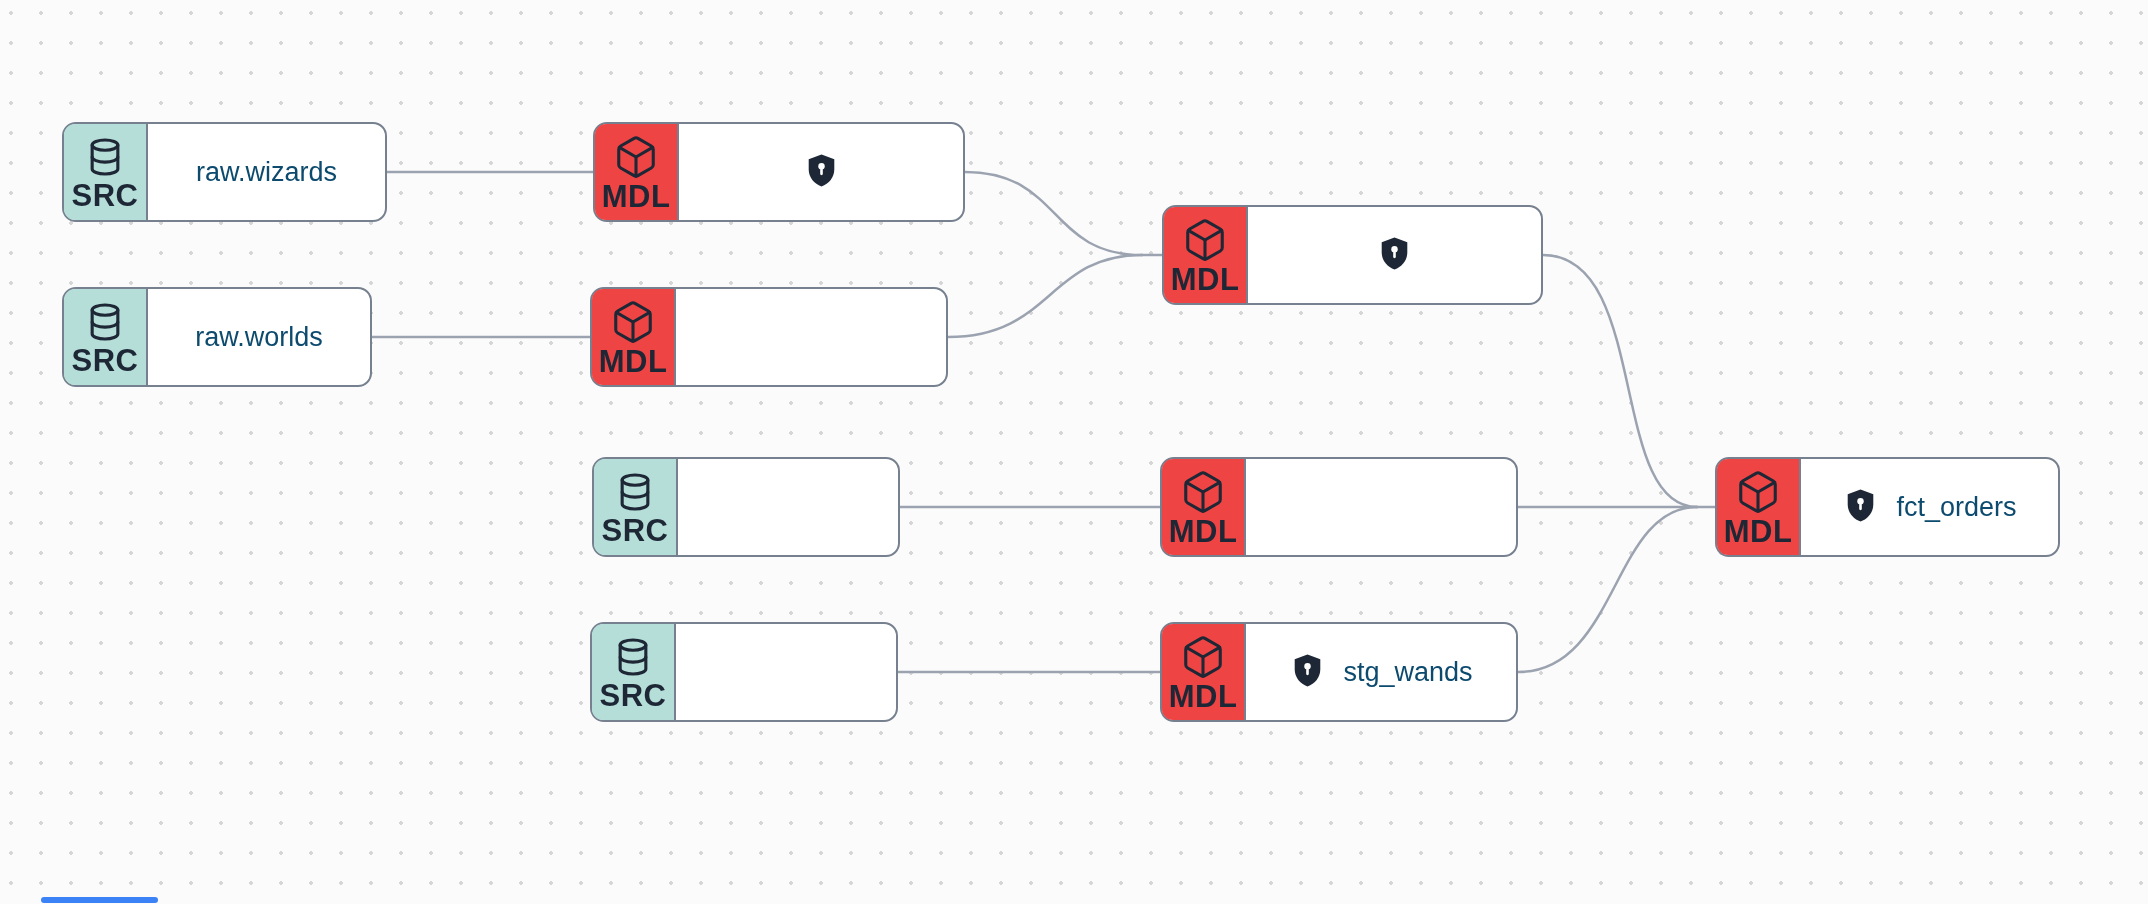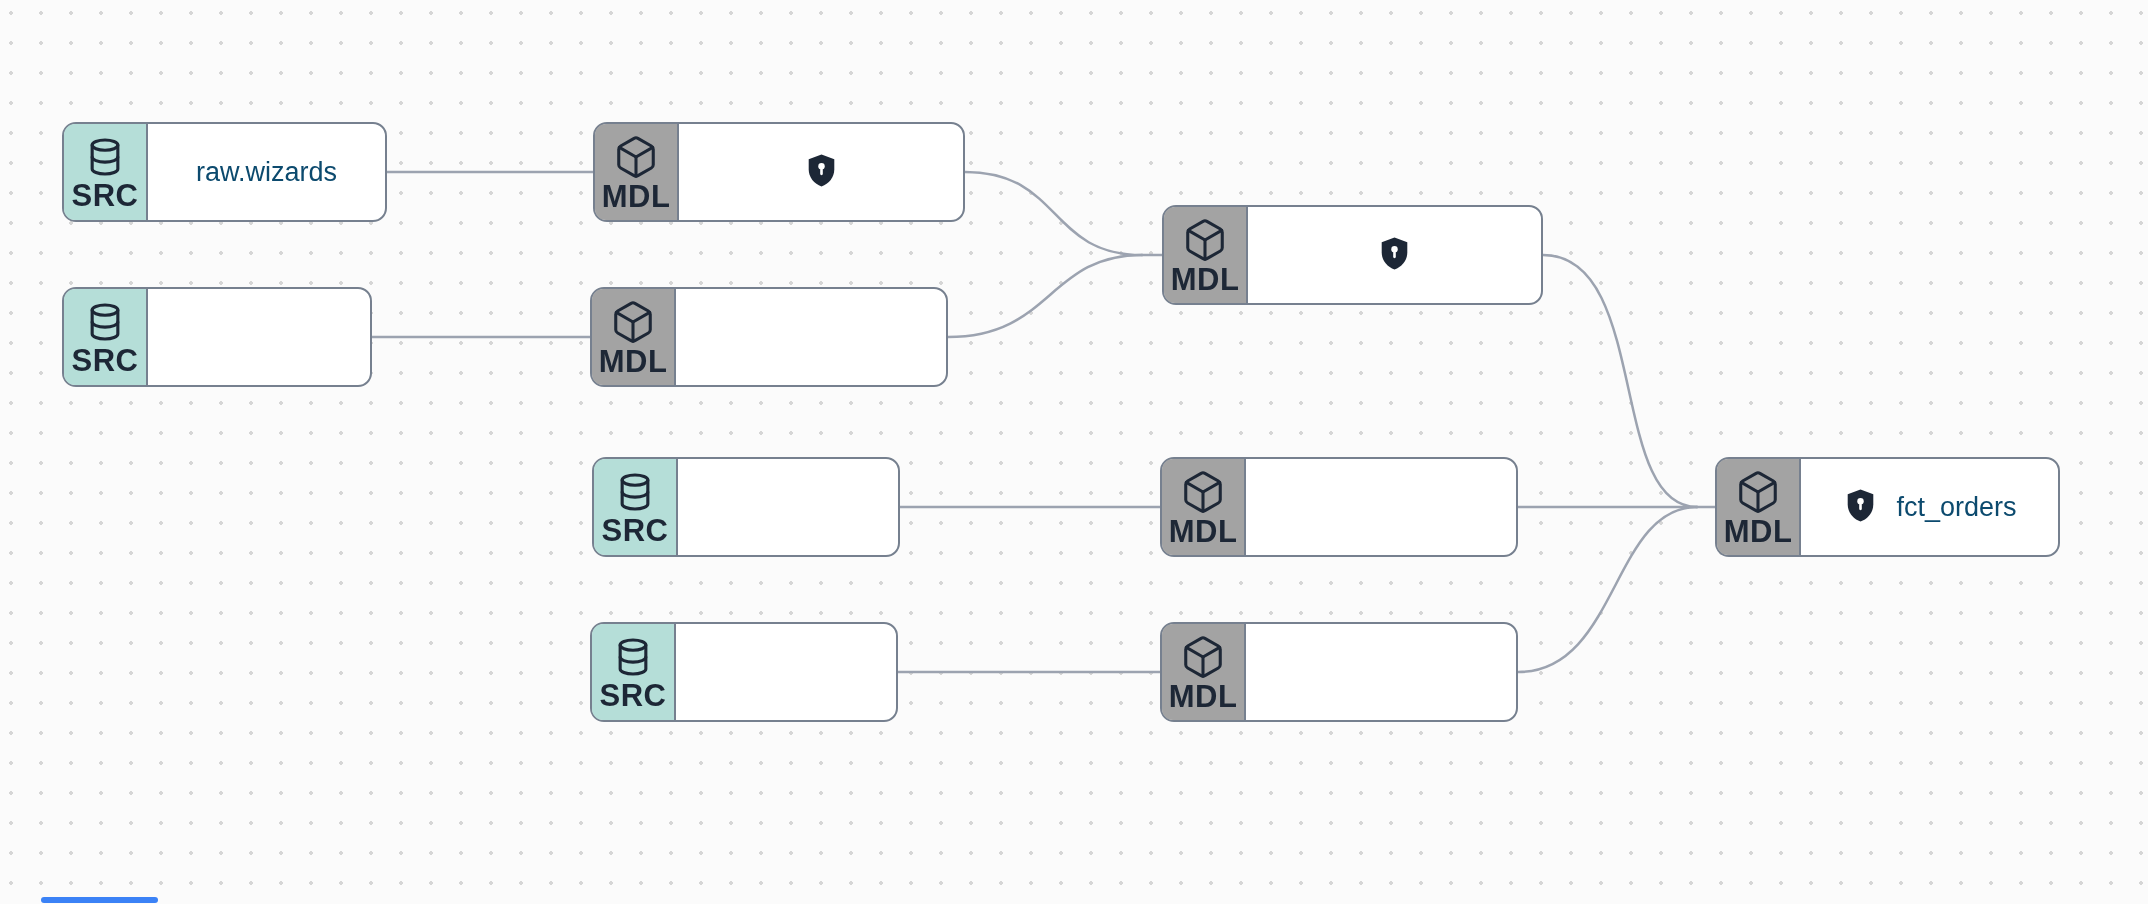--- a/index.html
+++ b/index.html
@@ -35,21 +35,21 @@
     border-right:2px solid #76808f;
     border-radius:11px 0 0 11px;
     display:flex;
     flex-direction:column;
     align-items:center;
     justify-content:center;
     gap:1px;
     padding-top:2px;
   }
   .node.src .badge{background:#b5ded8;}
-  .node.mdl .badge{background:#a3a3a3;}
+  .node.mdl .badge{background:#ef4444;}
   .badge-label{
     font-size:31px;
     font-weight:600;
     color:#1d2736;
     line-height:1;
     letter-spacing:.5px;
   }
   .badge .icon svg{display:block;}
   .body{
     flex:1;
@@ -157,20 +157,23 @@
     <div class="badge">
       <span class="icon">
         <svg width="44" height="44" viewBox="0 0 24 24" fill="none" stroke="#1d2736" stroke-width="1.7" stroke-linecap="round" stroke-linejoin="round">
             <ellipse cx="12" cy="5.5" rx="7" ry="2.8"></ellipse>
             <path d="M5 5.5v13c0 1.55 3.13 2.8 7 2.8s7-1.25 7-2.8v-13"></path>
             <path d="M5 12c0 1.55 3.13 2.8 7 2.8s7-1.25 7-2.8"></path>
           </svg>
       </span>
       <span class="badge-label">SRC</span>
     </div>
+    <div class="body">
+      <span class="node-label">raw.worlds</span>
+    </div>
   </div>
 
   <div class="node mdl" style="left:590px;top:287px;width:358px;">
     <div class="badge">
       <span class="icon">
         <svg width="46" height="46" viewBox="0 0 24 24" fill="none" stroke="#1d2736" stroke-width="1.6" stroke-linecap="round" stroke-linejoin="round">
             <path d="M21 8a2 2 0 0 0-1-1.73l-7-4a2 2 0 0 0-2 0l-7 4A2 2 0 0 0 3 8v8a2 2 0 0 0 1 1.73l7 4a2 2 0 0 0 2 0l7-4A2 2 0 0 0 21 16z"></path>
             <path d="M3.3 7l8.7 5 8.7-5"></path>
             <path d="M12 22V12"></path>
           </svg>
@@ -244,17 +247,27 @@
   <div class="node mdl" style="left:1160px;top:622px;width:358px;">
     <div class="badge">
       <span class="icon">
         <svg width="46" height="46" viewBox="0 0 24 24" fill="none" stroke="#1d2736" stroke-width="1.6" stroke-linecap="round" stroke-linejoin="round">
             <path d="M21 8a2 2 0 0 0-1-1.73l-7-4a2 2 0 0 0-2 0l-7 4A2 2 0 0 0 3 8v8a2 2 0 0 0 1 1.73l7 4a2 2 0 0 0 2 0l7-4A2 2 0 0 0 21 16z"></path>
             <path d="M3.3 7l8.7 5 8.7-5"></path>
             <path d="M12 22V12"></path>
           </svg>
       </span>
       <span class="badge-label">MDL</span>
+    </div>
+    <div class="body">
+      <span class="icon shield">
+        <svg width="37" height="37" viewBox="0 0 24 24">
+            <path d="M12 1.6l8.3 3.1v6.5c0 5.3-3.5 9.5-8.3 11.2-4.8-1.7-8.3-5.9-8.3-11.2V4.7z" fill="#1d2736"></path>
+            <circle cx="12" cy="9.3" r="2.1" fill="#ffffff"></circle>
+            <rect x="11.15" y="10.6" width="1.7" height="4.4" rx="0.85" fill="#ffffff"></rect>
+          </svg>
+      </span>
+      <span class="node-label">stg_wands</span>
     </div>
   </div>
 
   <div class="hscroll-thumb"></div>
 </div>
 
 </body></html>

